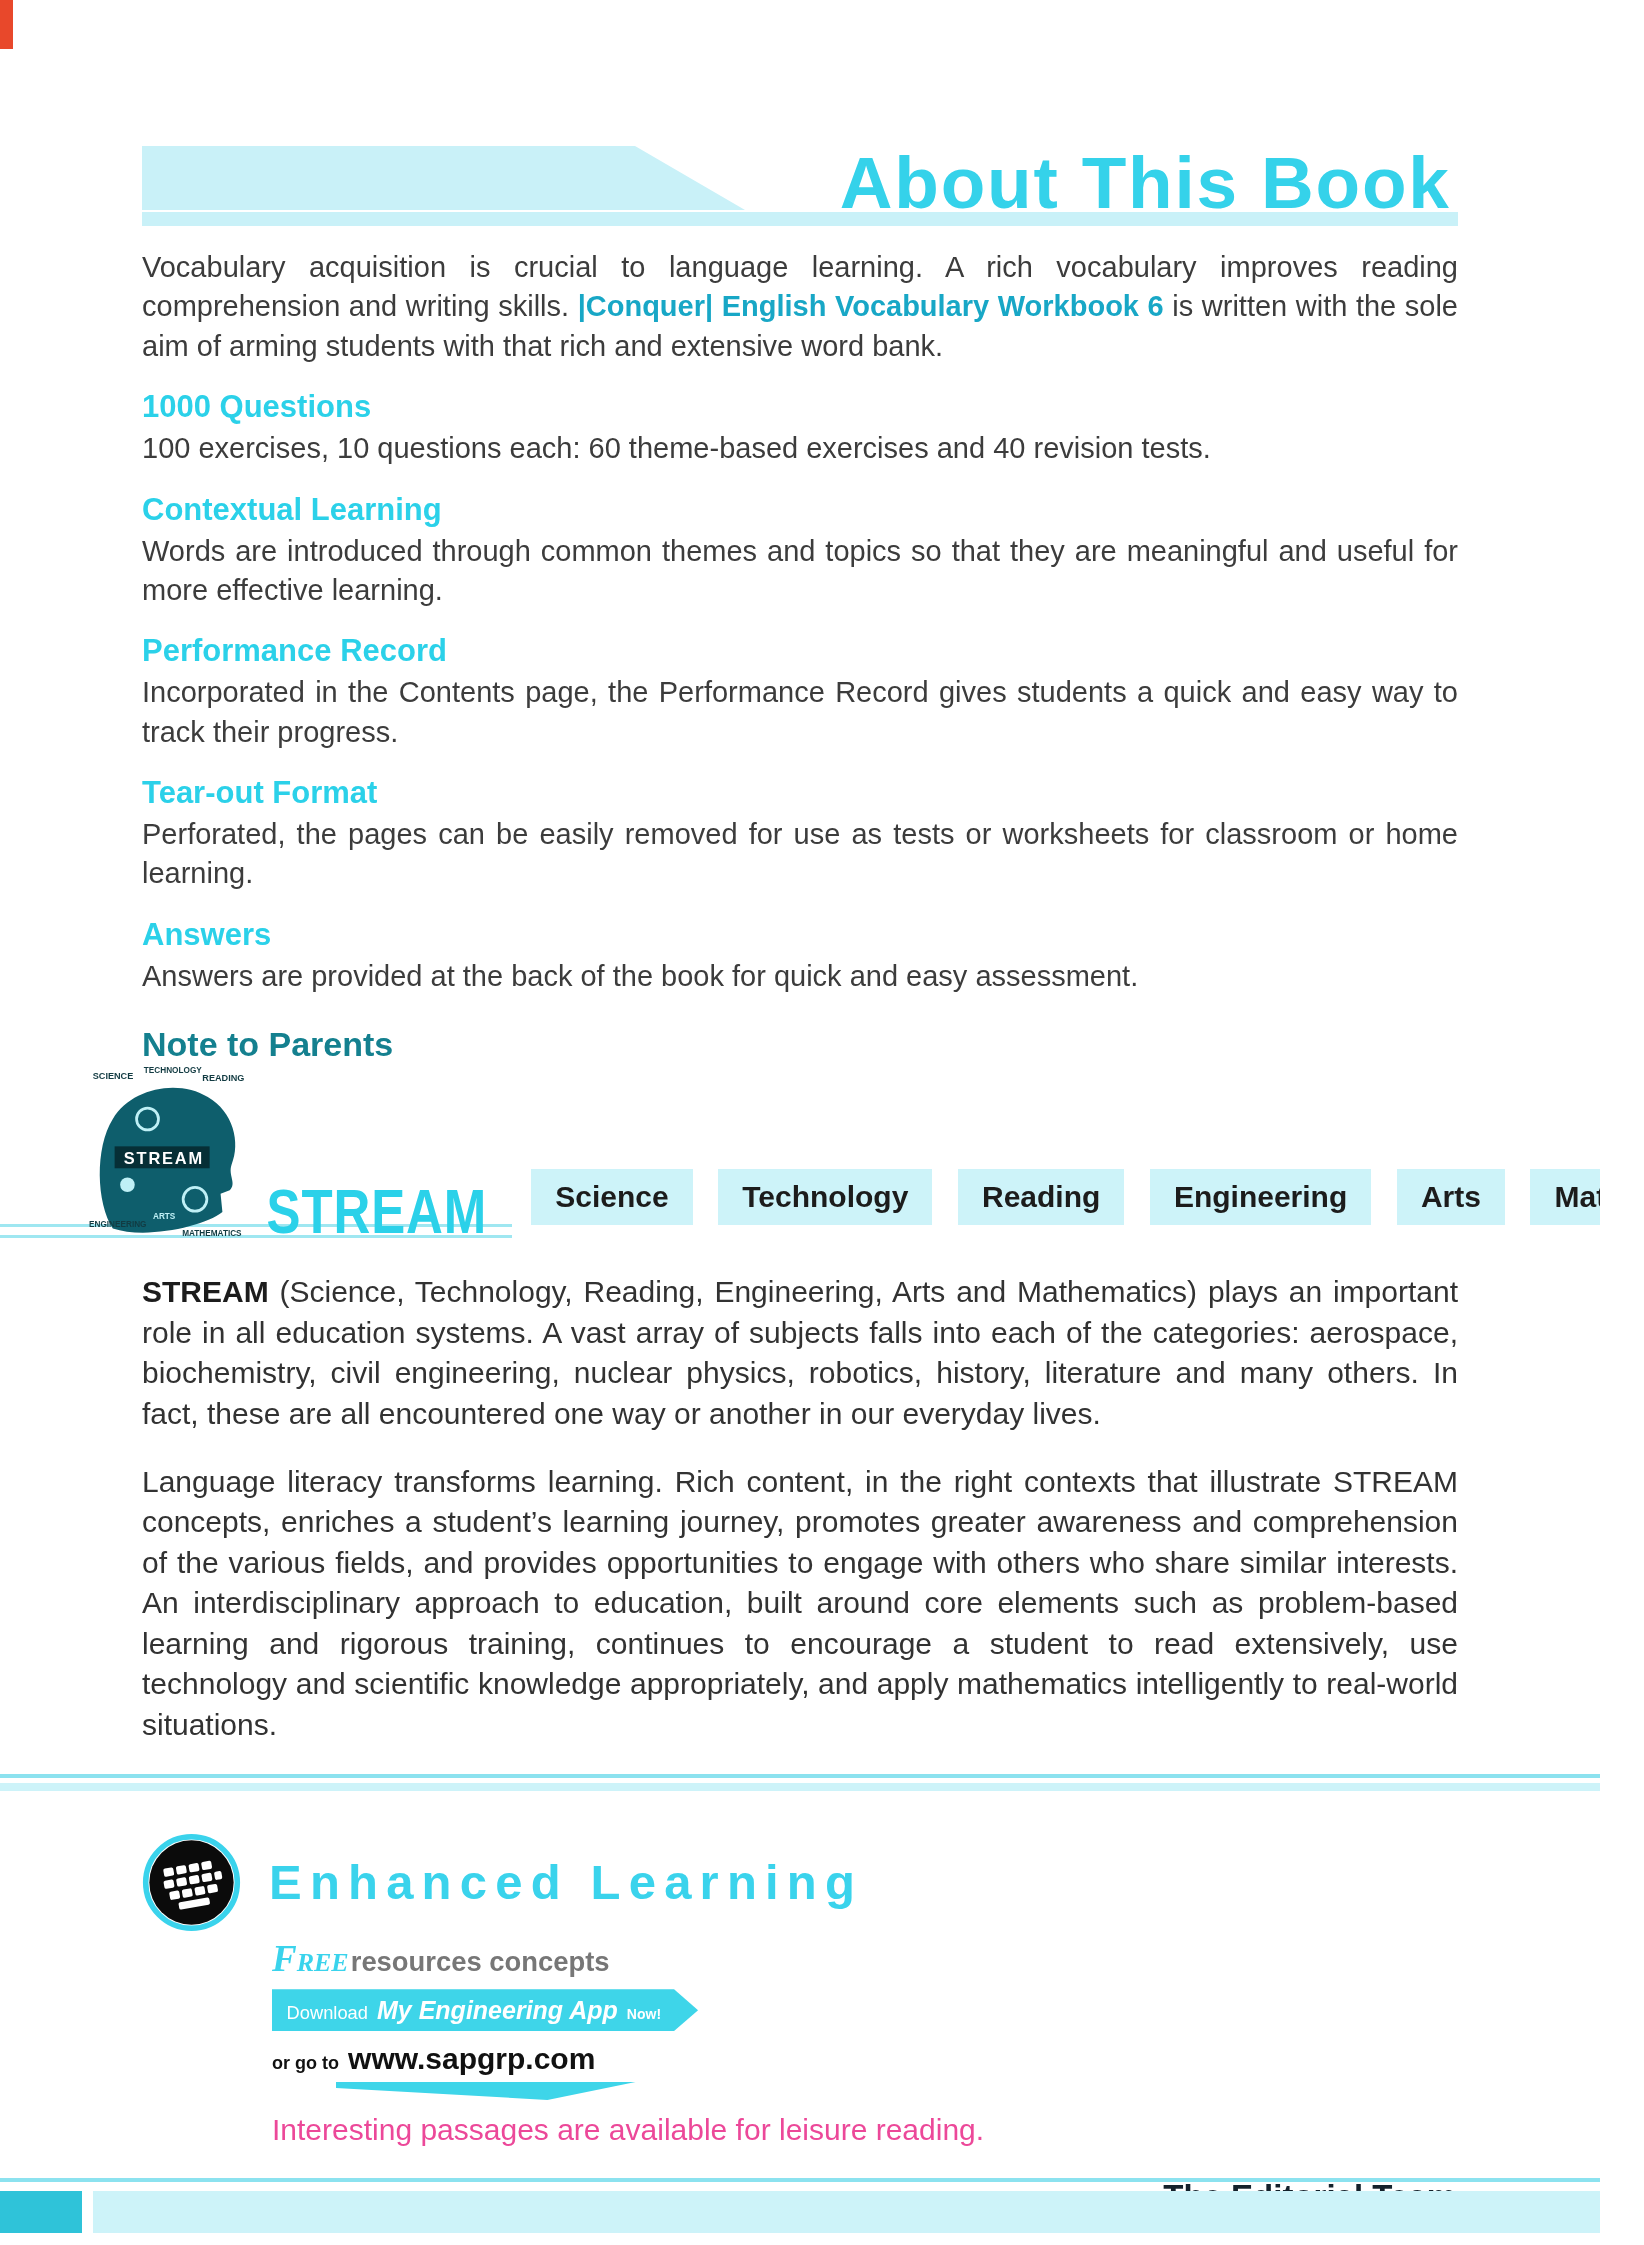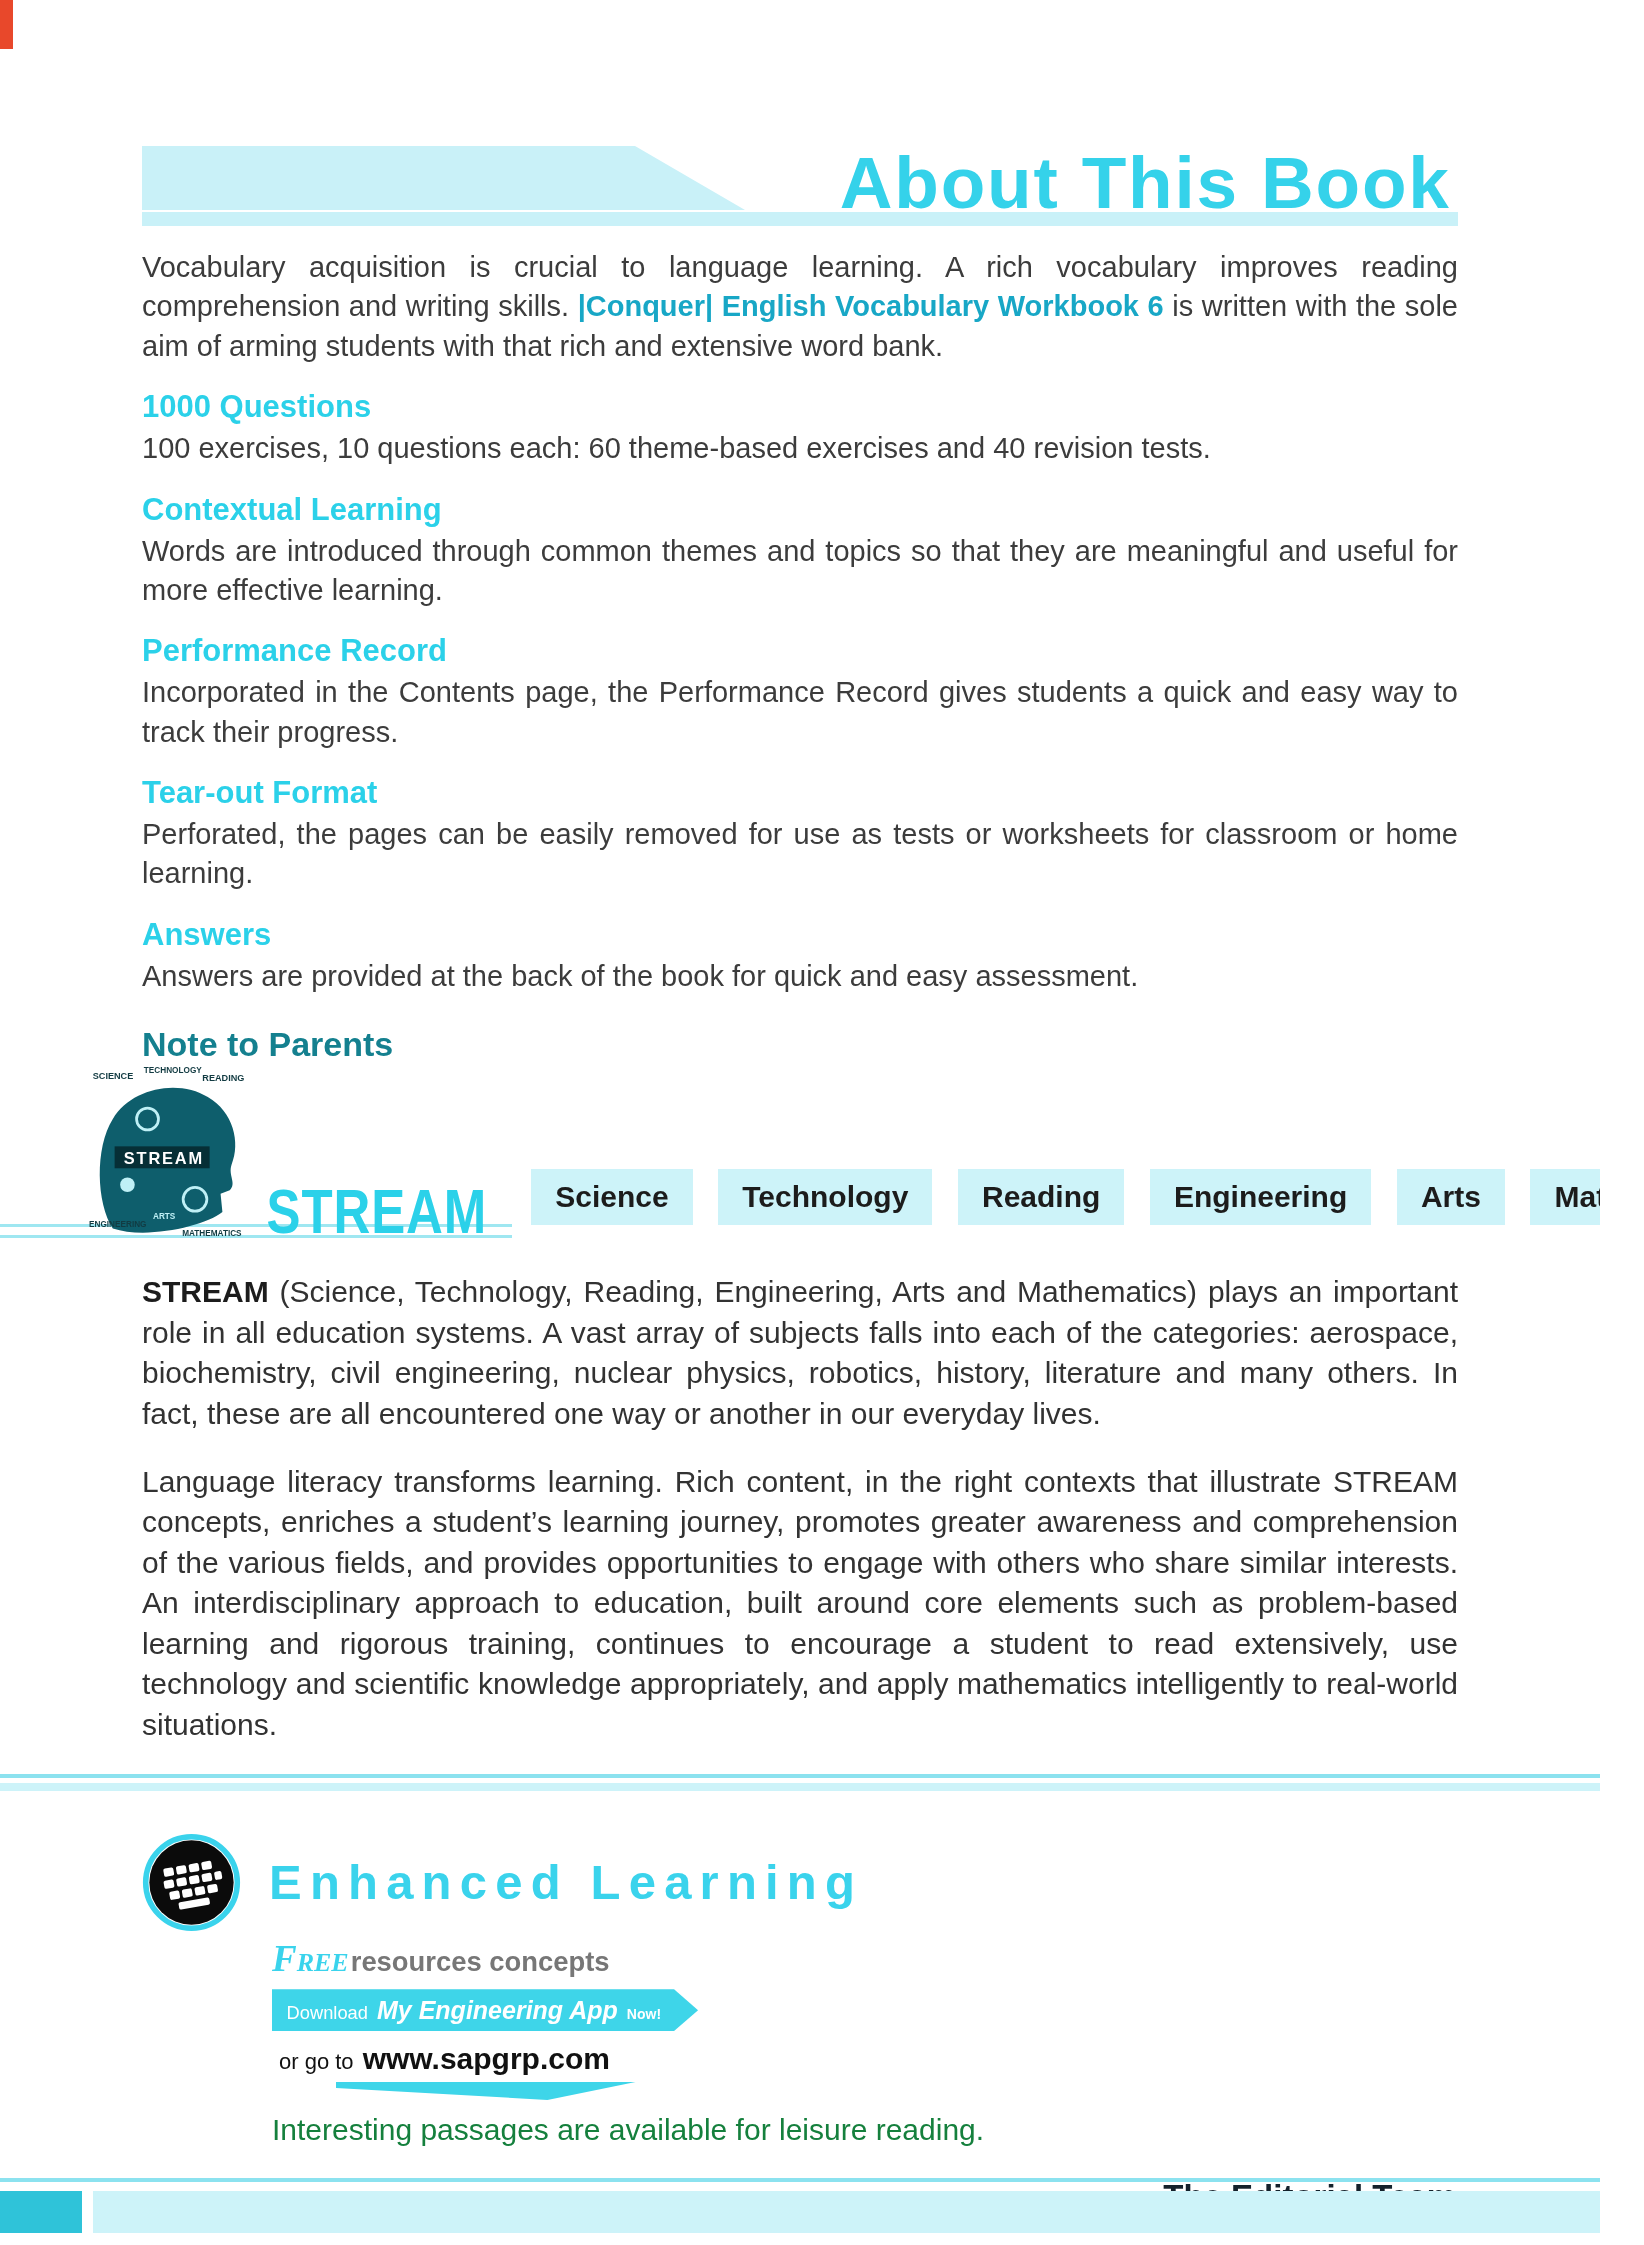--- a/index.html
+++ b/index.html
@@ -72,25 +72,25 @@
   .free-word { font-family:"Liberation Serif", serif; font-style:italic; font-variant:small-caps;
                color:#3ad3ec; font-size:37px; font-weight:bold; }
   .free-rest { color:#777777; font-weight:bold; font-size:27.4px; }
   .dl-banner { display:inline-block; margin-top:9.1px; background:#3ed5e9; color:#ffffff;
                padding:6.4px 37px 6.4px 14.6px;
                clip-path:polygon(0 0, calc(100% - 24px) 0, 100% 50%, calc(100% - 24px) 100%, 0 100%); }
   .dl-banner .dl-word { font-size:18.3px; margin-right:9.1px; }
   .dl-banner .dl-app { font-size:25px; font-weight:bold; font-style:italic; margin-right:9.1px; }
   .dl-banner .dl-now { font-size:14px; font-weight:bold; }
   .go-line { margin-top:11px; color:#111111; }
-  .go-prefix { font-size:22px; font-weight:normal; margin-right:9.1px;margin-left:7px; }
+  .go-prefix { font-size:18px; font-weight:bold; margin-right:9.1px; }
   .go-url { font-size:30px; font-weight:bold; }
   .swoosh { margin-top:5.5px; margin-left:64px; width:302px; height:18.3px; background:#3ed5e9;
             clip-path:polygon(0 0, 100% 0, 70% 100%, 0 35%); }
-  .passage { margin-top:12.8px; font-size:30px; color:#15803d; }
+  .passage { margin-top:12.8px; font-size:30px; color:#ec4899; }
 
   .editorial { margin:31px 144px 0; text-align:right; font-size:33px; font-weight:bold; color:#14212b; }
 
   
   .footer-line { position:absolute; left:0; right:0; top:2178px; height:3.7px; background:#8ce2ef; }
   .footer-square { position:absolute; left:0; top:2191px; width:82px; height:42px; background:#2fc3d9; }
   .footer-bar { position:absolute; left:93px; right:0; top:2191px; height:42px; background:#cdf3f9; }
 </style>
 </head>
 <body>

